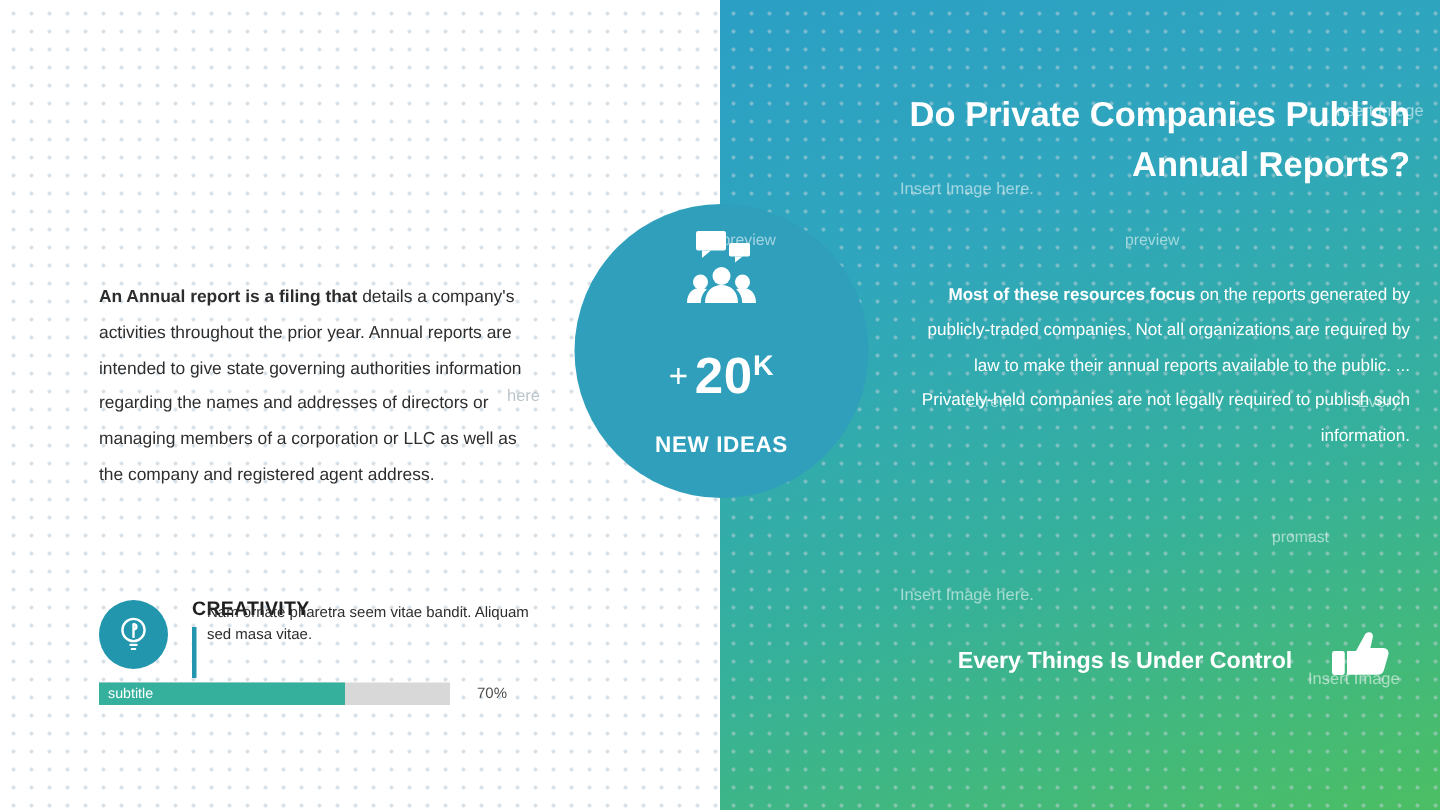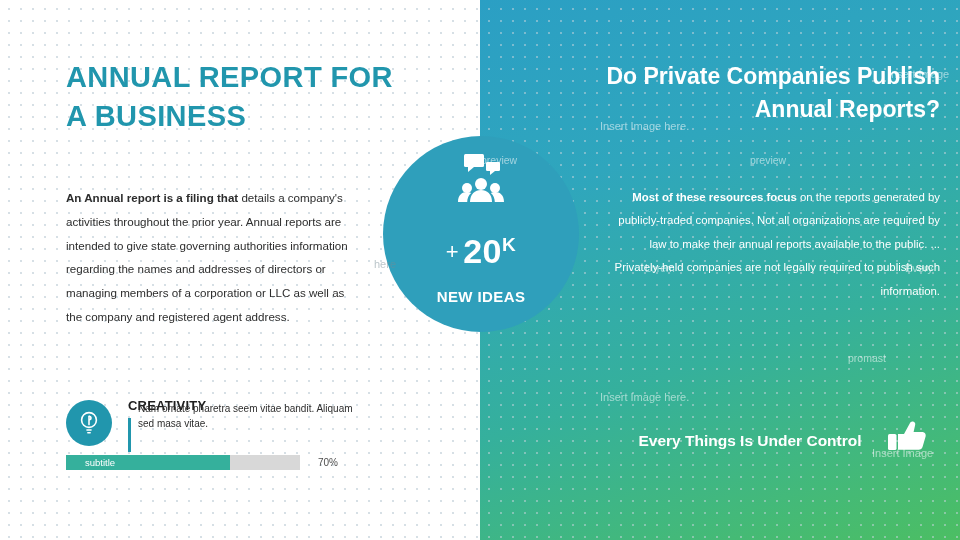--- a/index.html
+++ b/index.html
@@ -141,21 +141,21 @@
   .progress-fill {
     position: absolute;
     left: 0;
     top: 0;
     width: 164px;
     height: 15px;
     background: #35b09c;
   }
   .progress-label {
     position: absolute;
-    left: 19px;
+    left: 6px;
     top: 2px;
     font-size: 9.5px;
     color: #ffffff;
   }
   .progress-pct {
     position: absolute;
     left: 252px;
     top: 2px;
     font-size: 10px;
     color: #4d4d4d;
@@ -253,21 +253,20 @@
     font-size: 11px;
     color: rgba(255,255,255,0.55);
     white-space: nowrap;
     text-align: right;
   }
   .ph-dark {
     position: absolute;
     font-size: 11px;
     color: rgba(120,140,150,0.55);
     white-space: nowrap;
-    margin-left: 36px;
   }
   .ph1 { left: 600px; top: 120px; }
   .ph2 { left: 888px; top: 68px; }
   .ph3 { left: 750px; top: 154px; font-size: 10.5px; }
   .ph4 { left: 481px; top: 154px; font-size: 10.5px; color: rgba(255,255,255,0.55); }
   .ph5 { left: 338px; top: 258px; font-size: 11px; color: rgba(120,140,150,0.5); }
   .ph6 { left: 645px; top: 262px; font-size: 10.5px; }
   .ph7 { left: 905px; top: 262px; font-size: 11px; }
   .ph8 { left: 848px; top: 352px; font-size: 10.5px; }
   .ph9 { left: 600px; top: 391px; font-size: 11px; }
@@ -324,21 +323,20 @@
 </style>
 </head>
 <body>
 
 <div class="slide">
 
   <div class="gradient-panel"></div>
   <div class="dots"></div>
   <div class="dots-right"></div>
 
-  <div class="title-main">ANNUAL REPORT FOR A BUSINESS</div>
 
   <div class="body-left">
     <b>An Annual report is a filing that</b><span> details a company's activities throughout the prior year. Annual reports are intended to give state governing authorities information regarding the names and addresses of directors or managing members of a corporation or LLC as well as the company and registered agent address.</span>
   </div>
 
   <div class="creativity-block">
     <div class="circle-icon">
       <svg width="22" height="26" viewBox="0 0 22 26" aria-hidden="true">
         <circle cx="11" cy="10" r="7.4" fill="none" stroke="#ffffff" stroke-width="1.6"></circle>
         <path d="M11 6.2 v8.4" stroke="#ffffff" stroke-width="1.6" stroke-linecap="round"></path>

